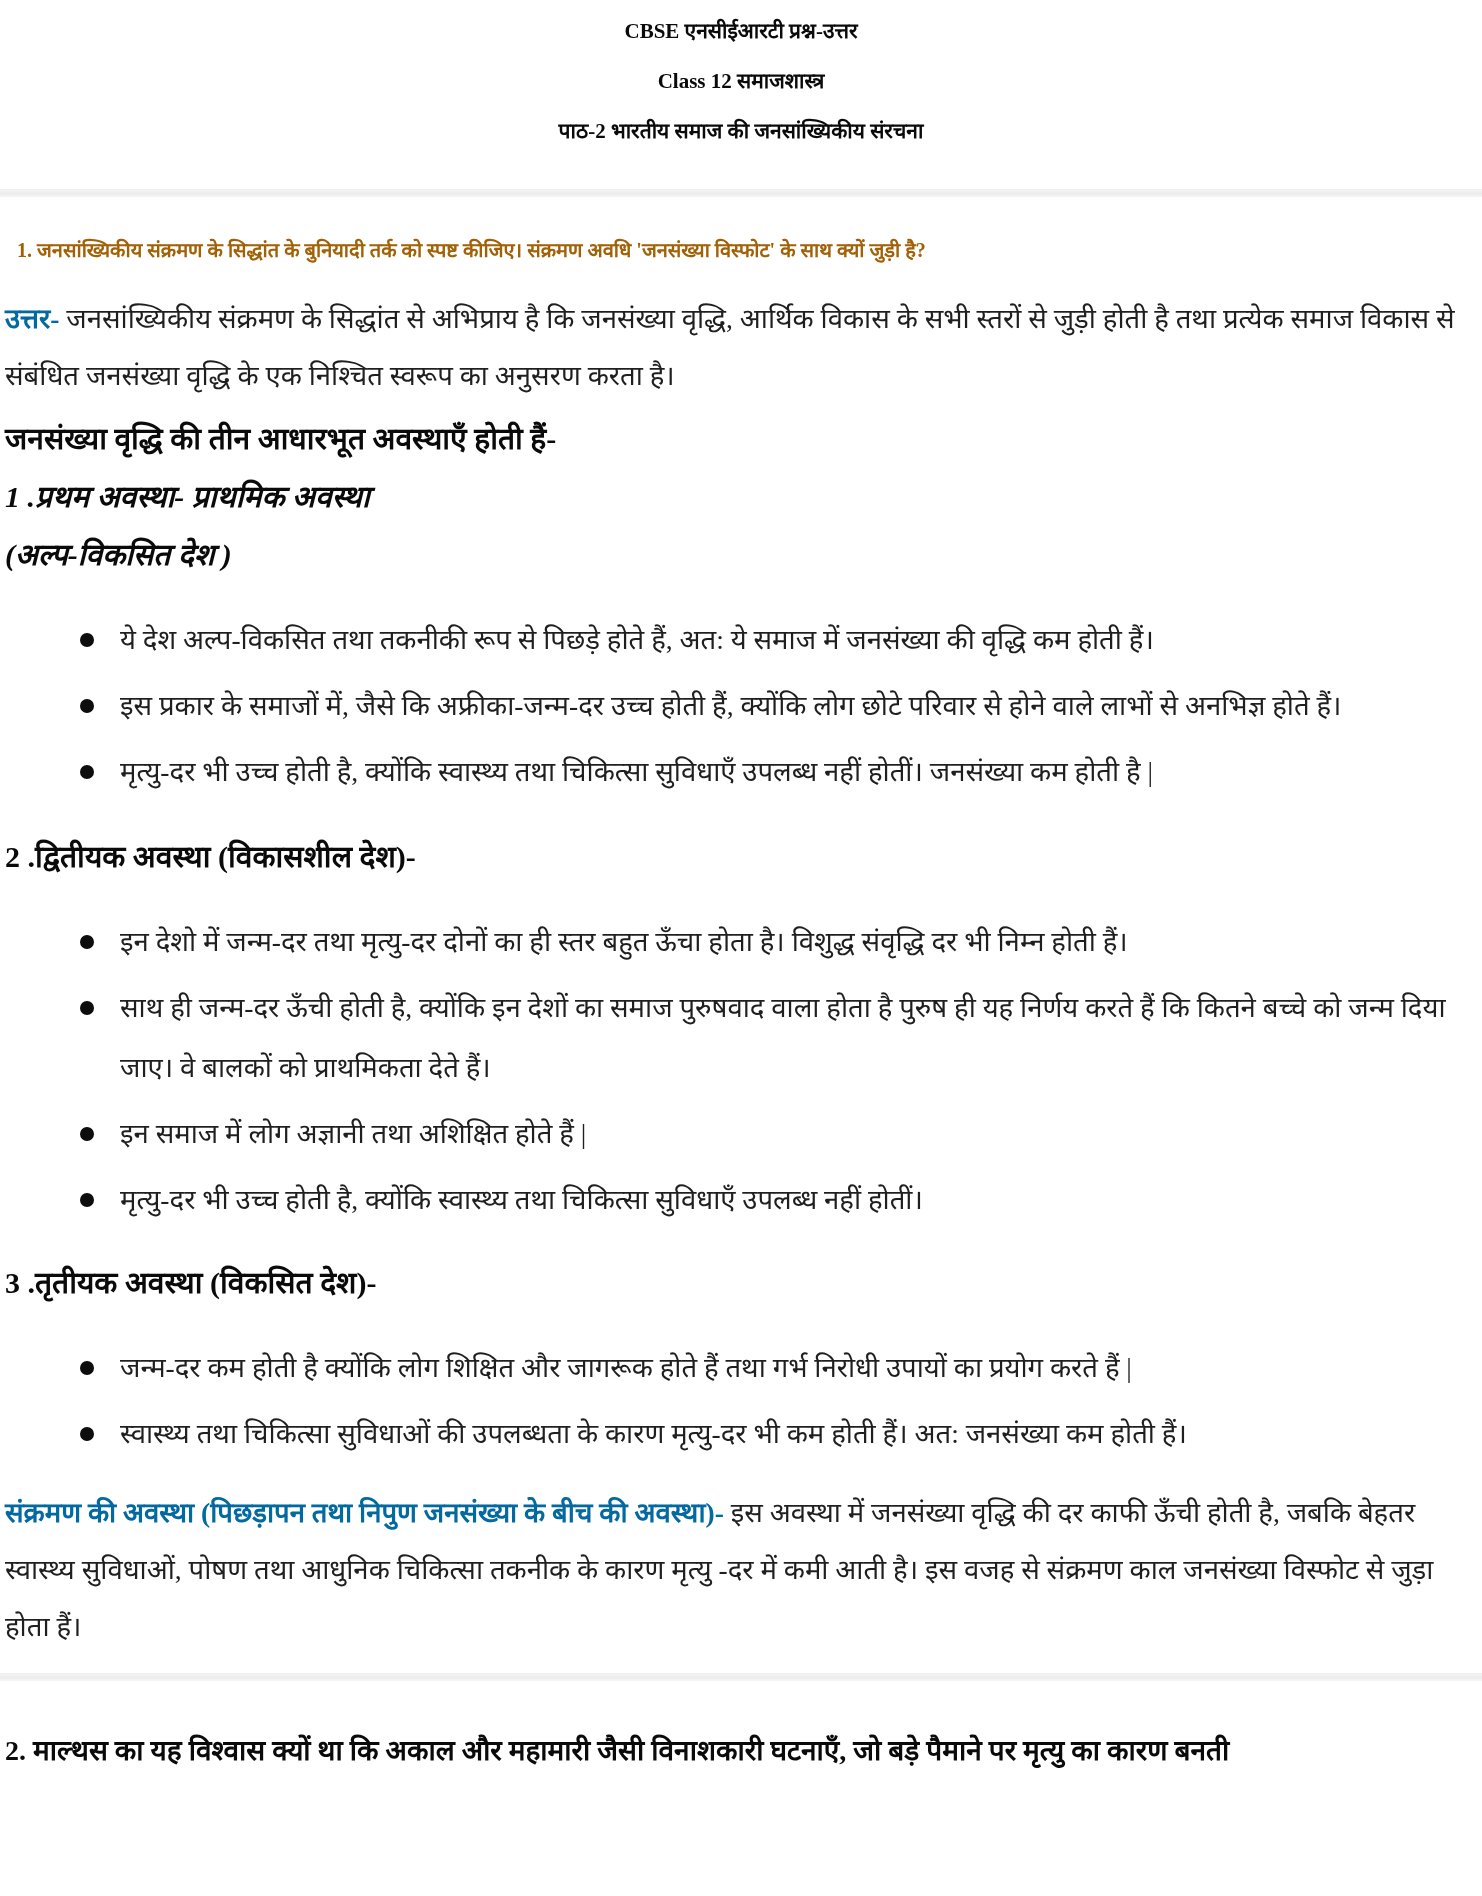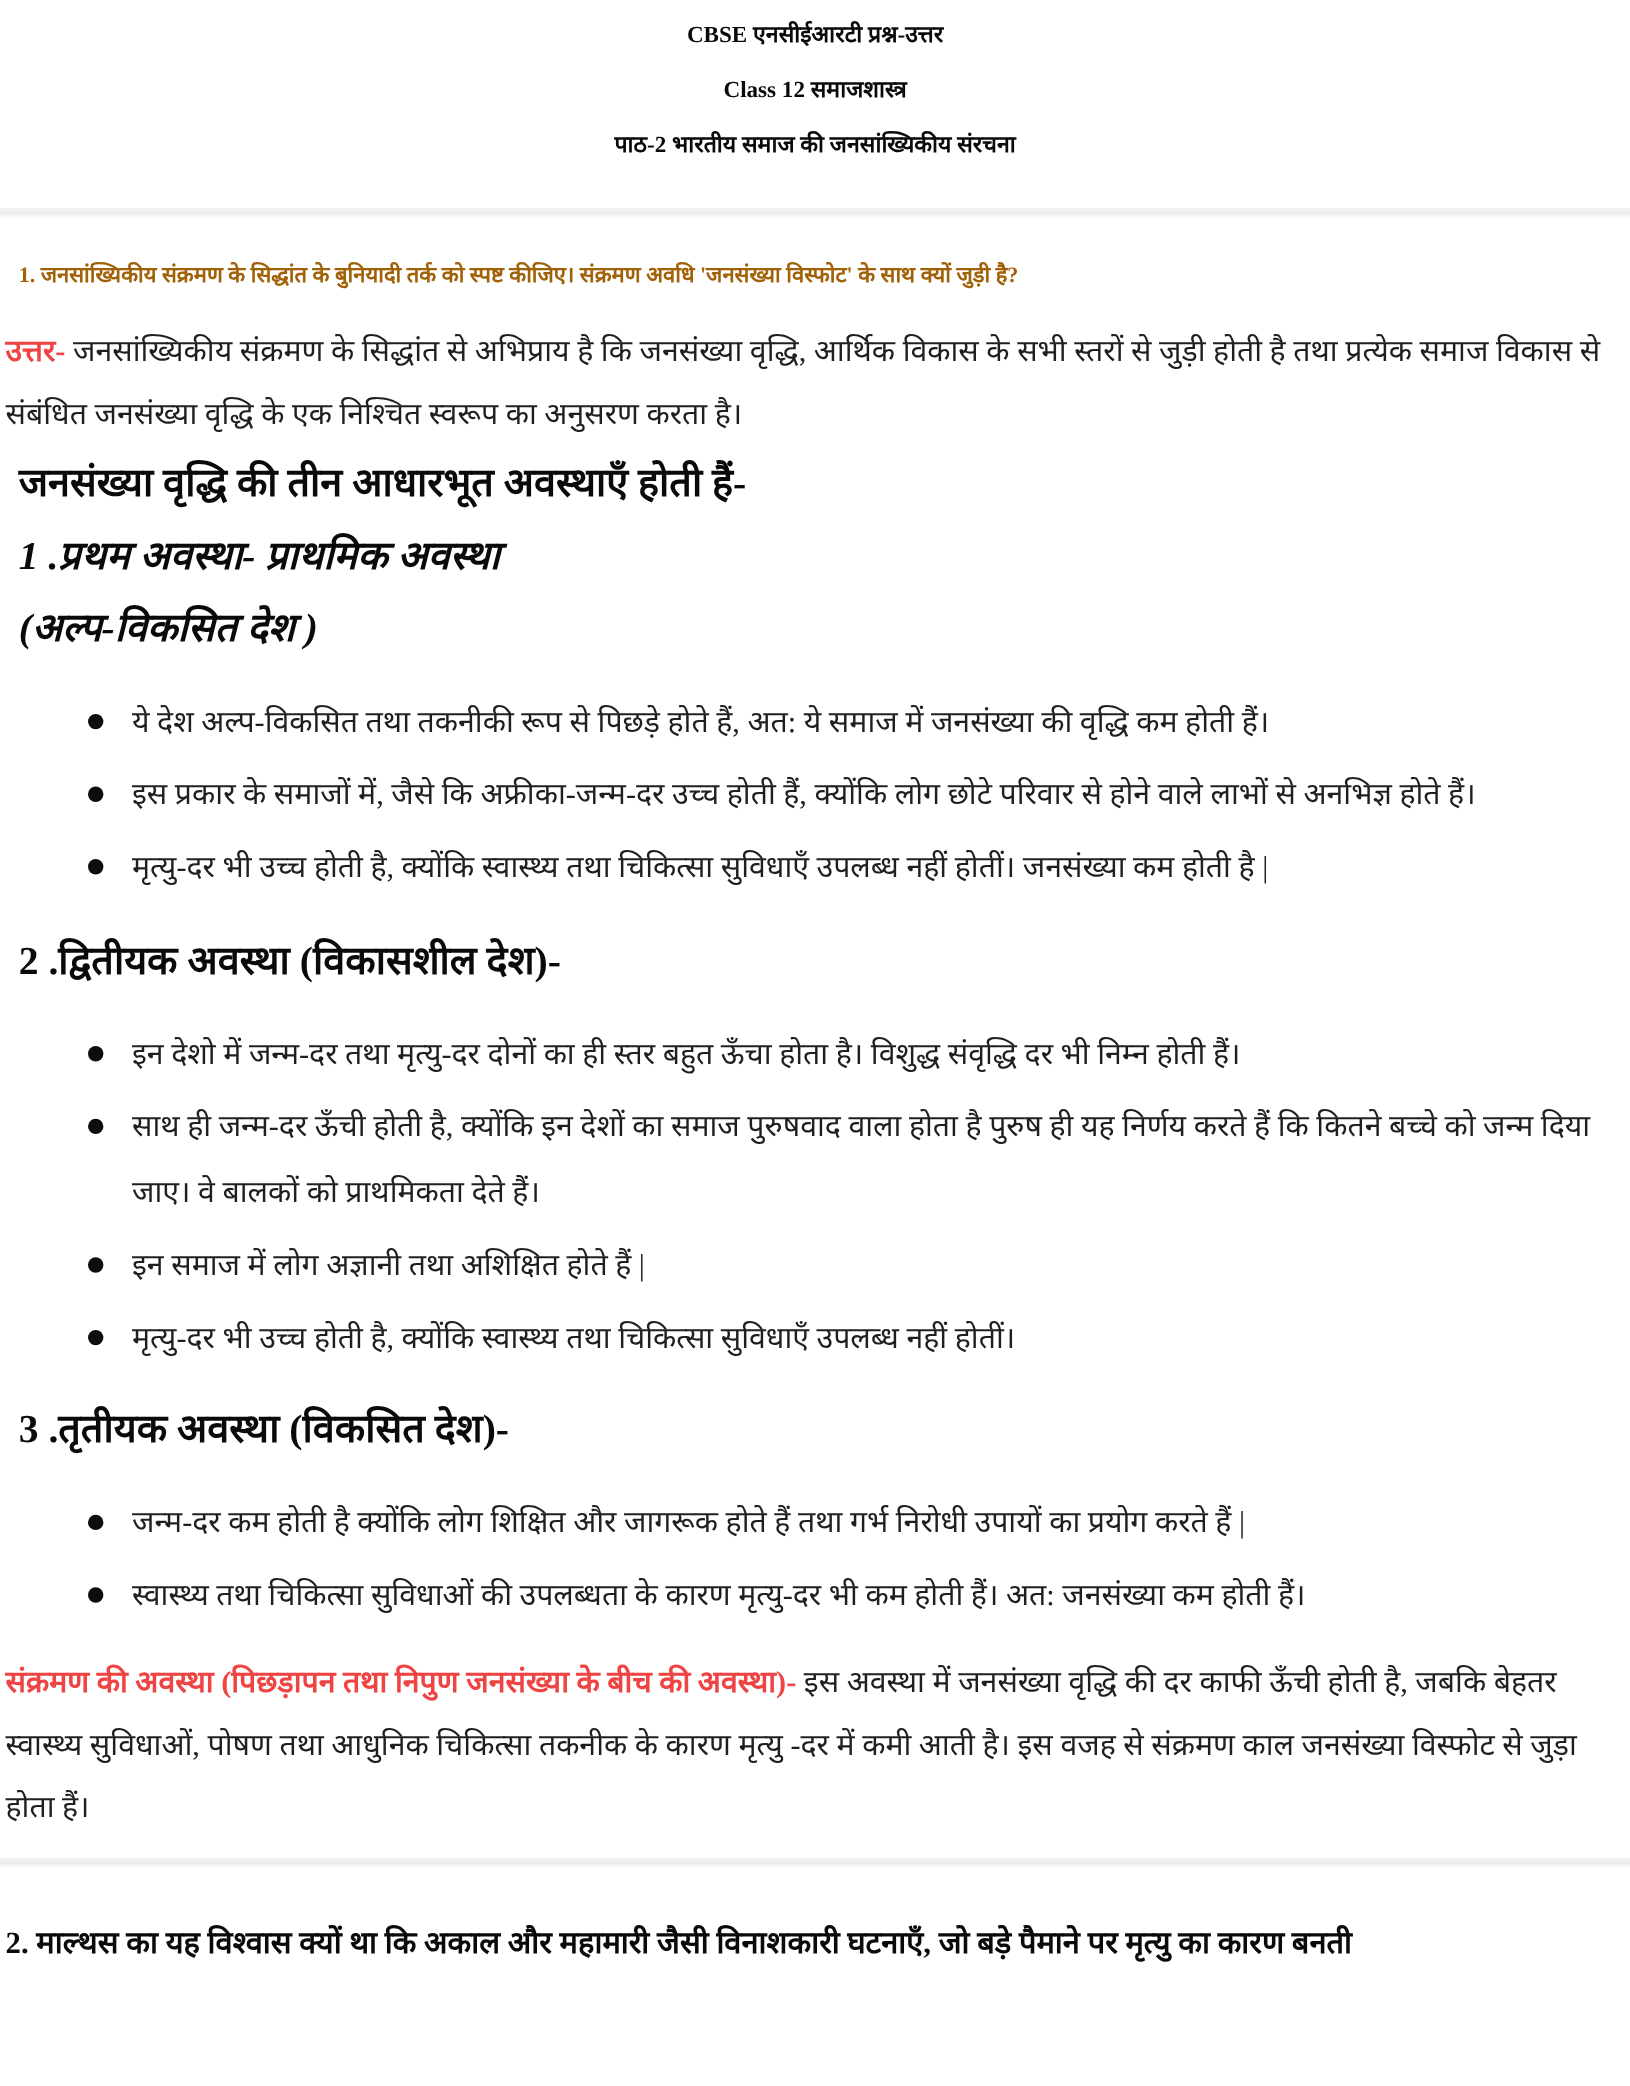--- a/index.html
+++ b/index.html
@@ -51,28 +51,28 @@
   .q-para {
     font-weight: 700;
     color: #a16207;
     font-size: 20px;
     line-height: 63px;
     margin: 22px 0 0 12px;
   }
   .ans-para { margin-top: 8px; }
   .bold-inline {
     font-weight: 700;
-    color: #ef4444;
+    color: #0369a1;
   }
   .sec-heading {
     font-weight: 700;
     color: #0a0a0a;
-    font-size: 36px;
+    font-size: 30px;
     line-height: 54px;
-    margin: 12px;
+    margin: 0;
   }
   .mt-8  { margin-top: 8px; }
   .mt-4  { margin-top: 4px; font-style: italic; }
   .mt-26 { margin-top: 26px; }
   .mt-28 { margin-top: 28px; }
   .mt-20 { margin-top: 20px; }
   
   ul.bullets {
     list-style: none;
     margin: 28px 0 0 0;

